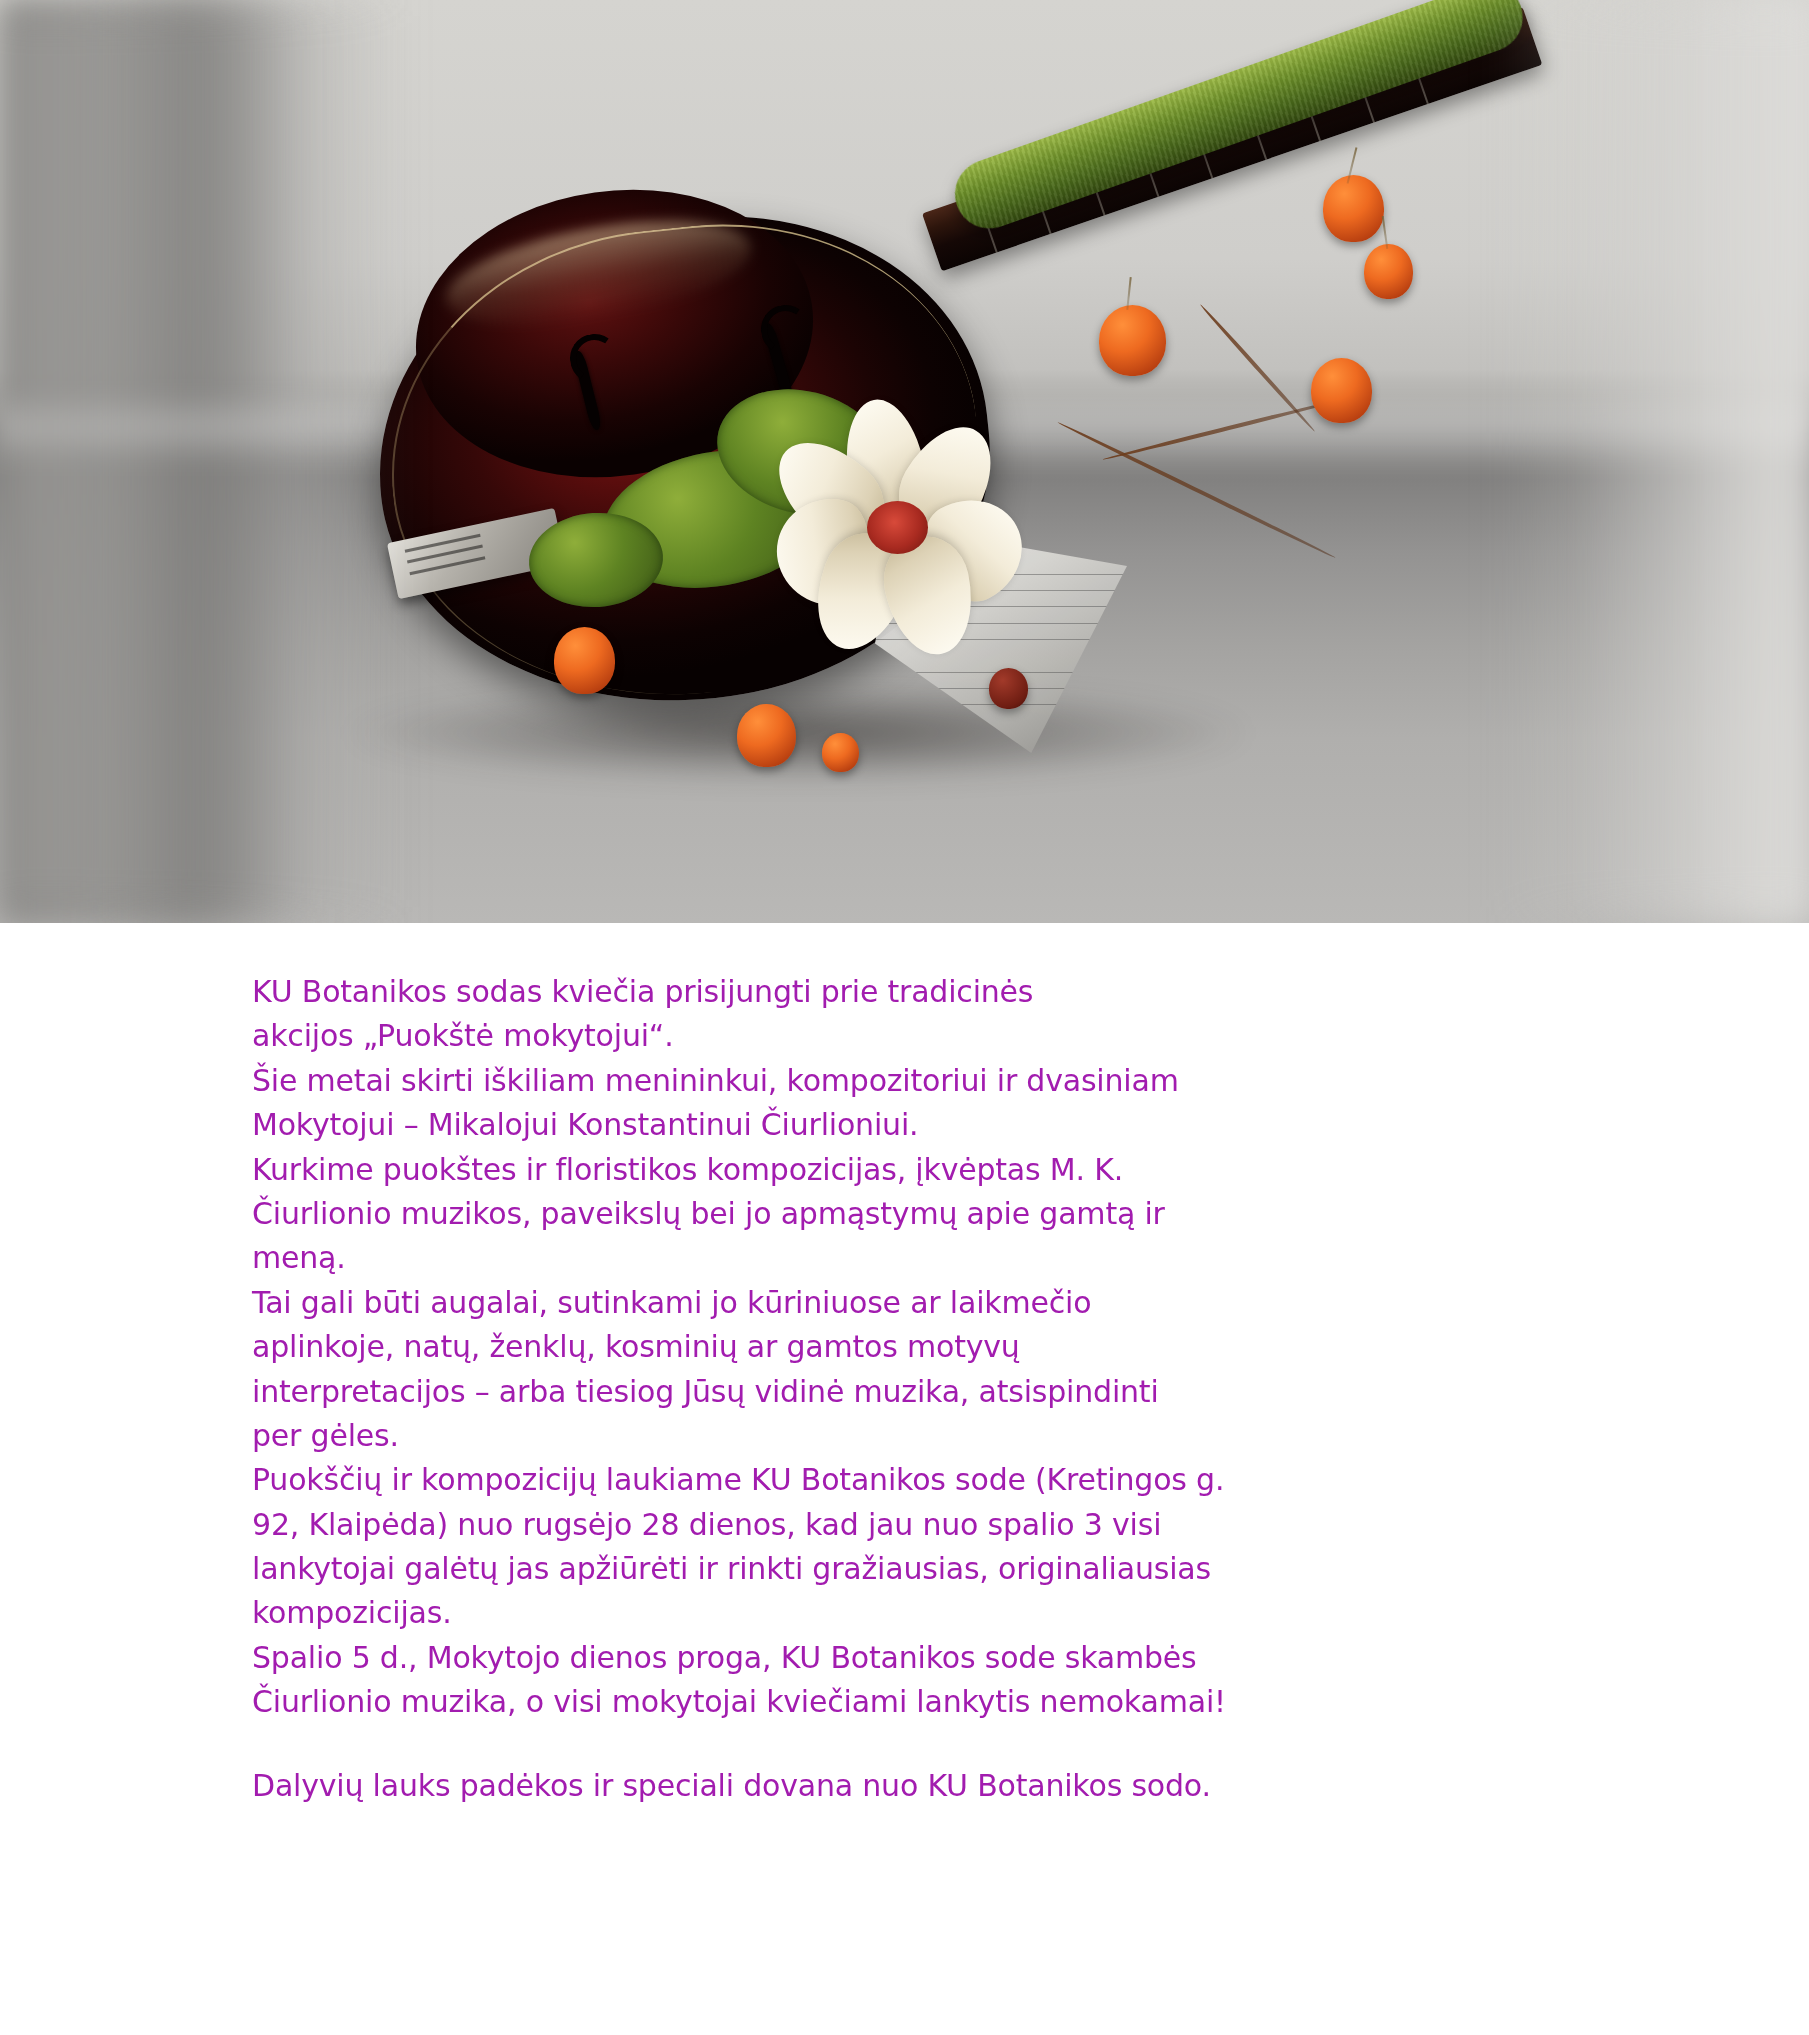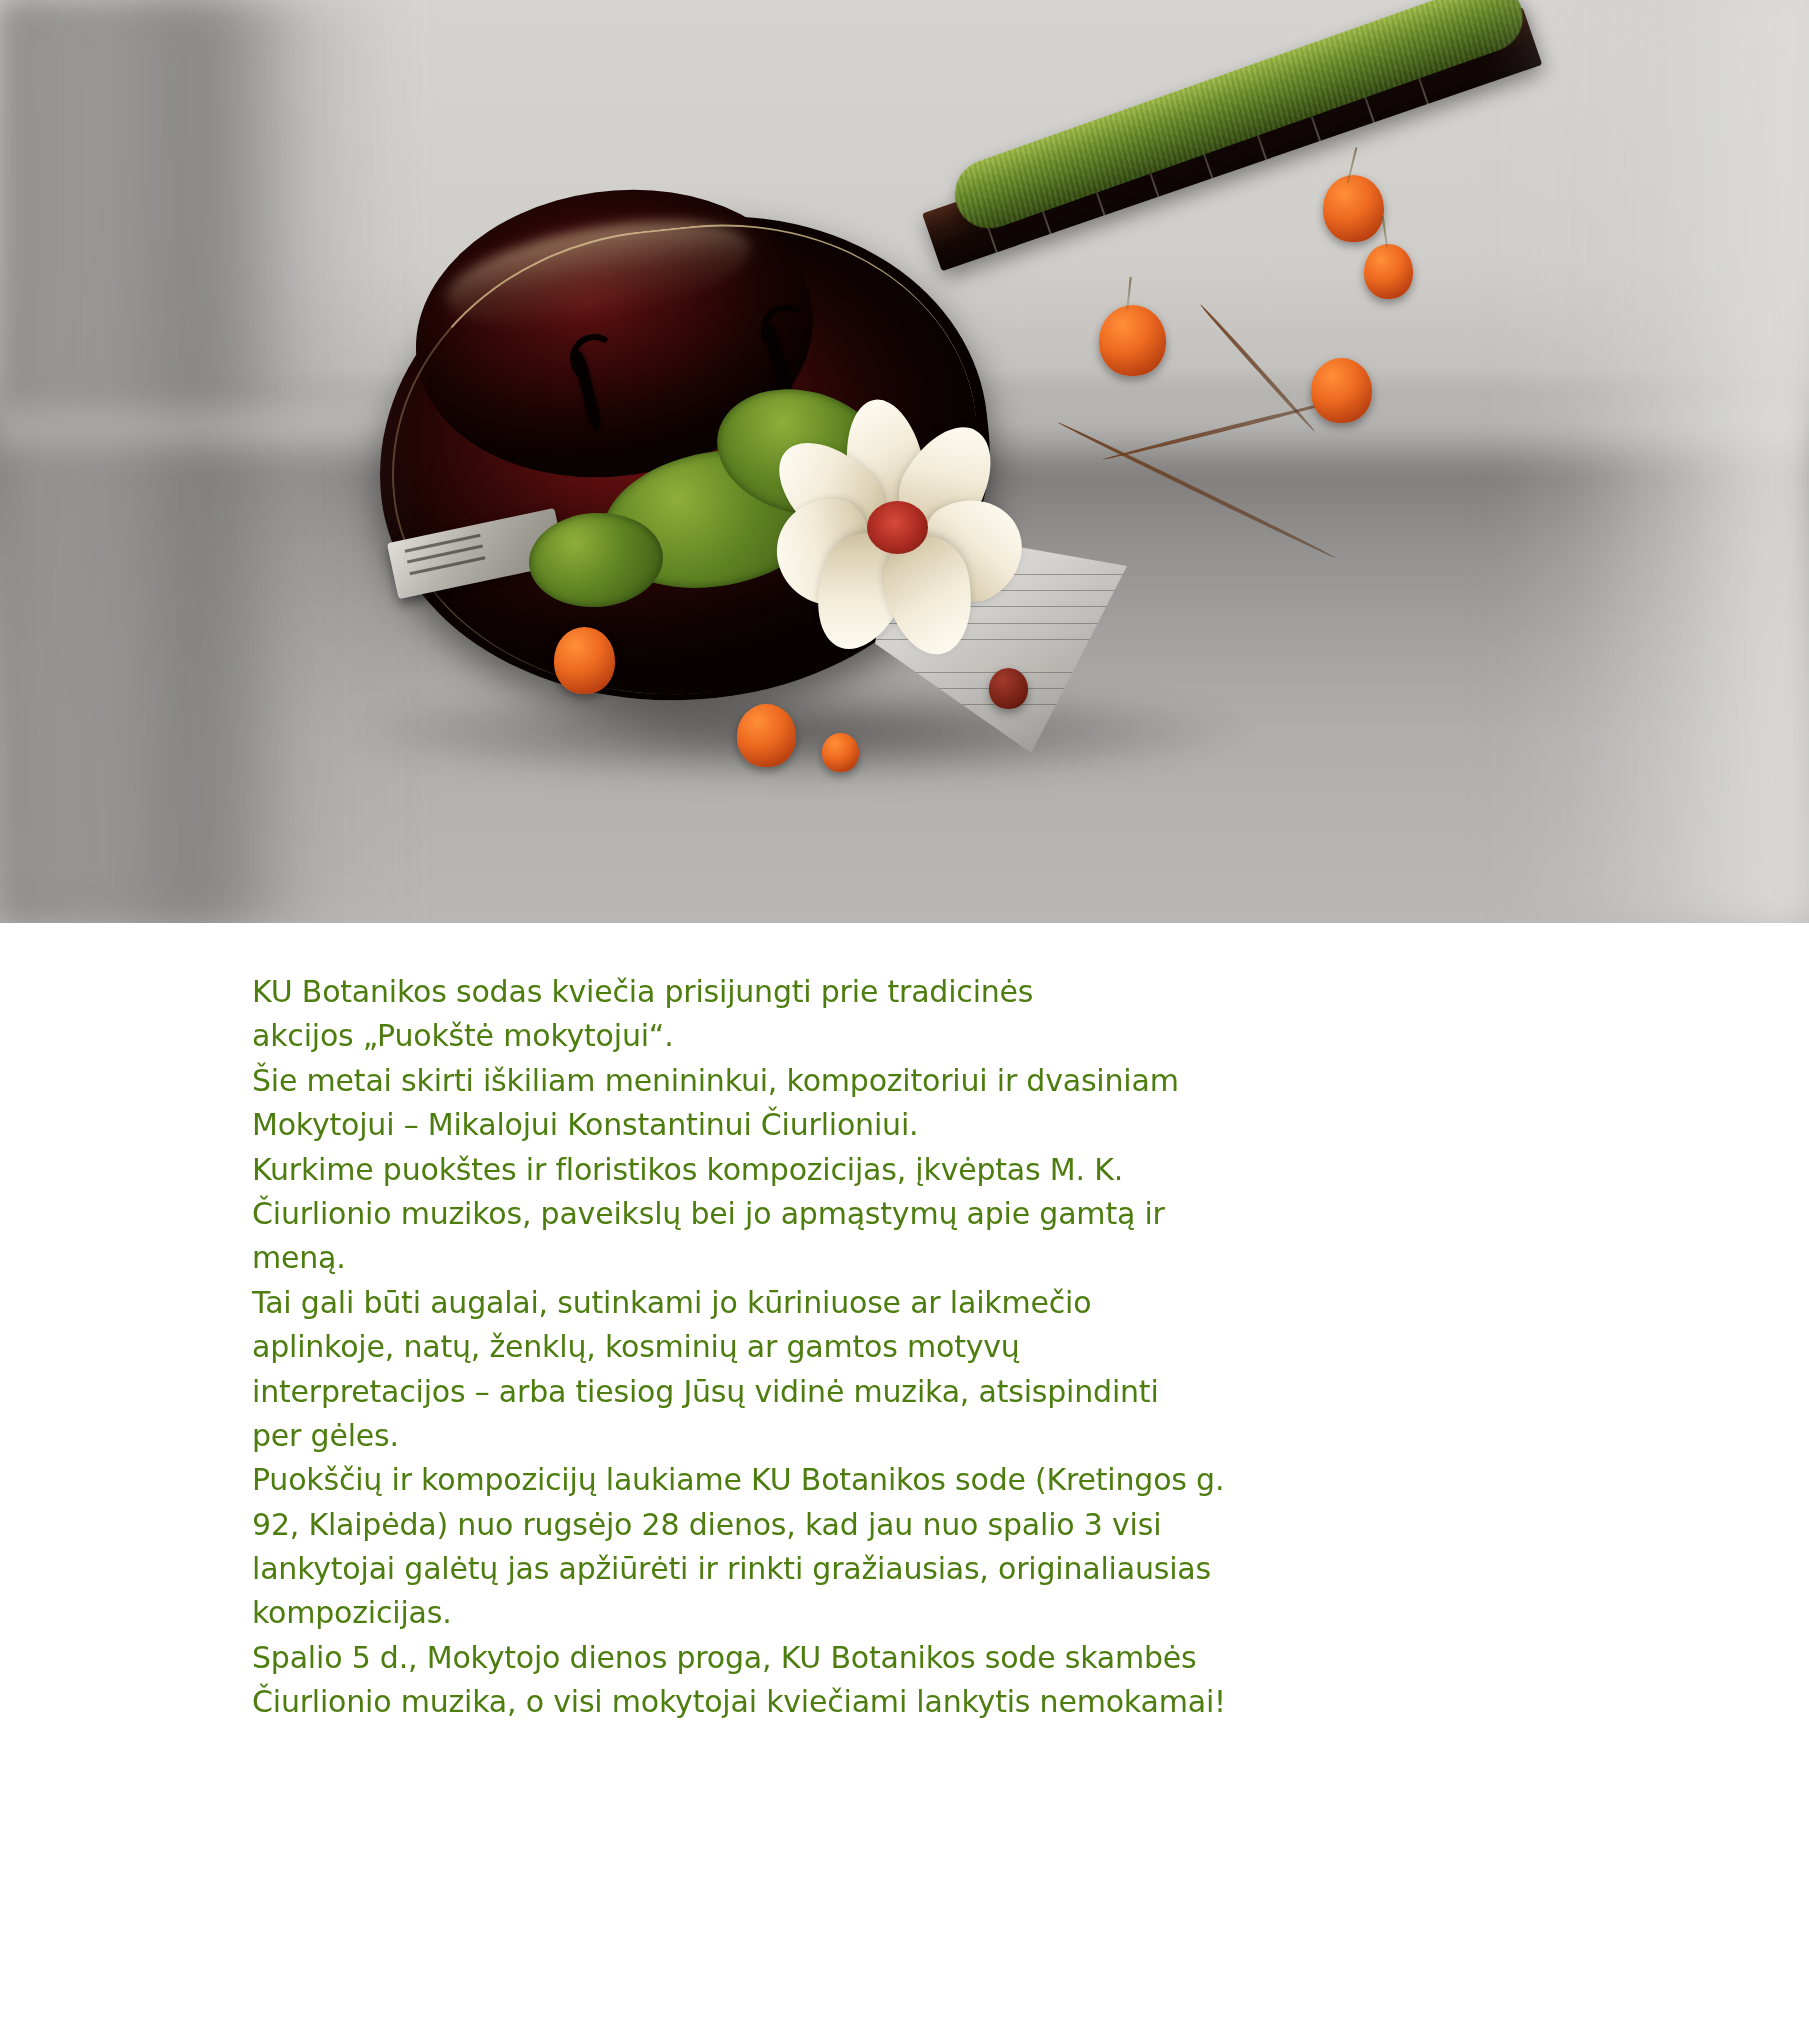--- a/index.html
+++ b/index.html
@@ -346,21 +346,21 @@
 
   .body-block {
     padding-left: 252px;
     padding-right: 171px;
     margin-top: 47px;
   }
   .body-block p {
     margin: 0;
     font-size: 30px;
     line-height: 1.48;
-    color: #4d7c0f;
+    color: #a21caf;
     font-family: "DejaVu Sans", sans-serif;
     letter-spacing: -0.2px;
   }
   .para-gap {
     height: 39px;
   }
 </style>
 </head>
 <body>
 
@@ -464,18 +464,19 @@
 aplinkoje, natų, ženklų, kosminių ar gamtos motyvų
 interpretacijos – arba tiesiog Jūsų vidinė muzika, atsispindinti
 per gėles.
 Puokščių ir kompozicijų laukiame KU Botanikos sode (Kretingos g.
 92, Klaipėda) nuo rugsėjo 28 dienos, kad jau nuo spalio 3 visi
 lankytojai galėtų jas apžiūrėti ir rinkti gražiausias, originaliausias
 kompozicijas.
 Spalio 5 d., Mokytojo dienos proga, KU Botanikos sode skambės
 Čiurlionio muzika, o visi mokytojai kviečiami lankytis nemokamai!</p>
     <div class="para-gap"></div>
+    <p style="white-space: pre-line;">Dalyvių lauks padėkos ir speciali dovana nuo KU Botanikos sodo.</p>
     <div class="para-gap"></div>
 
   </div>
 
 </div>
 
 
 </body></html>

